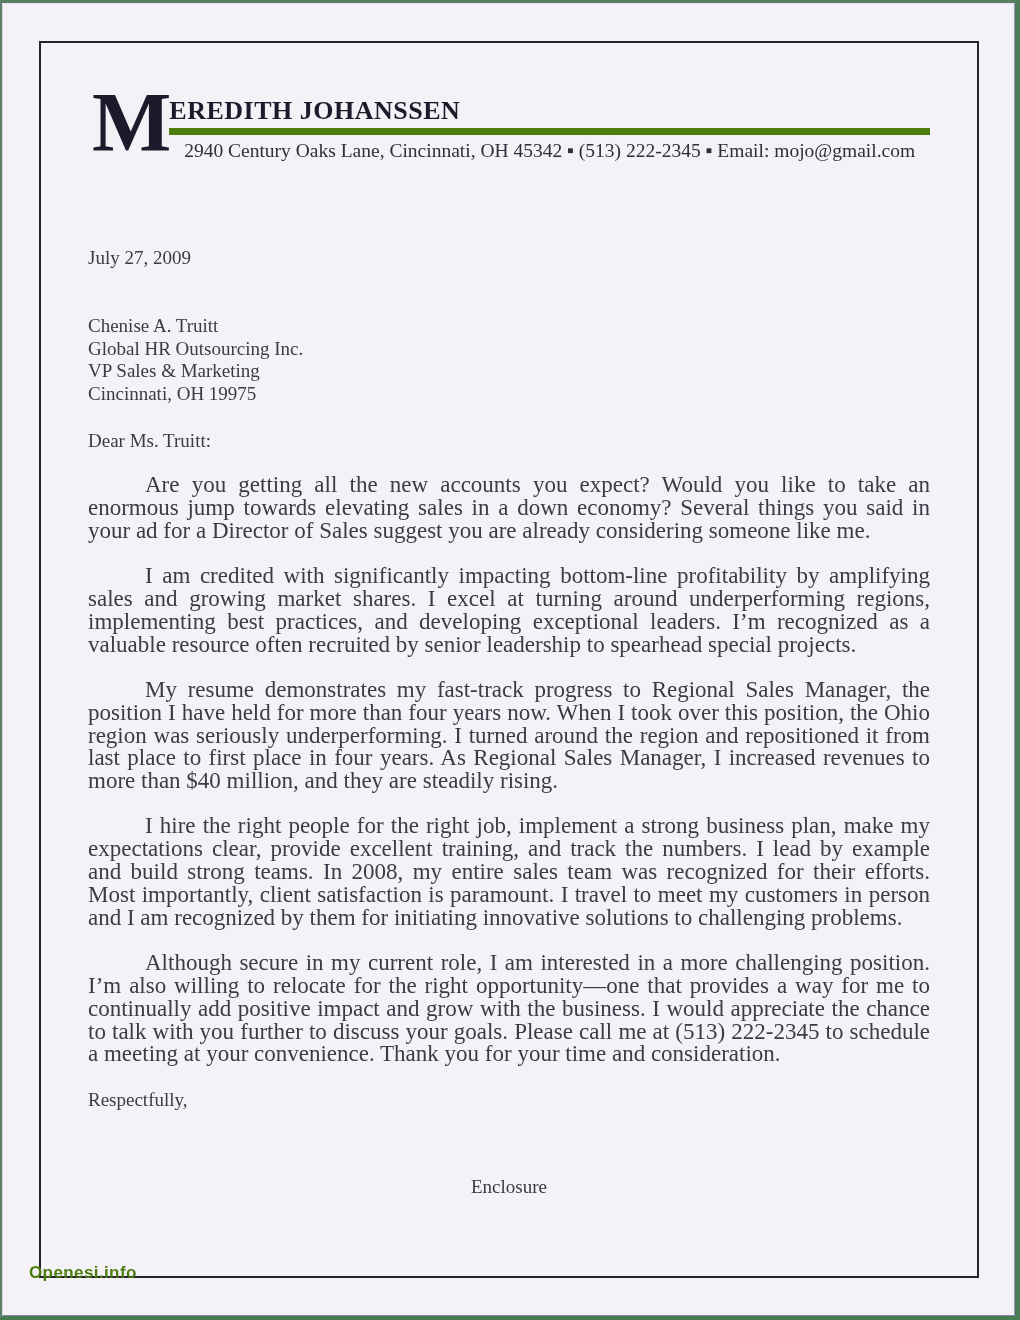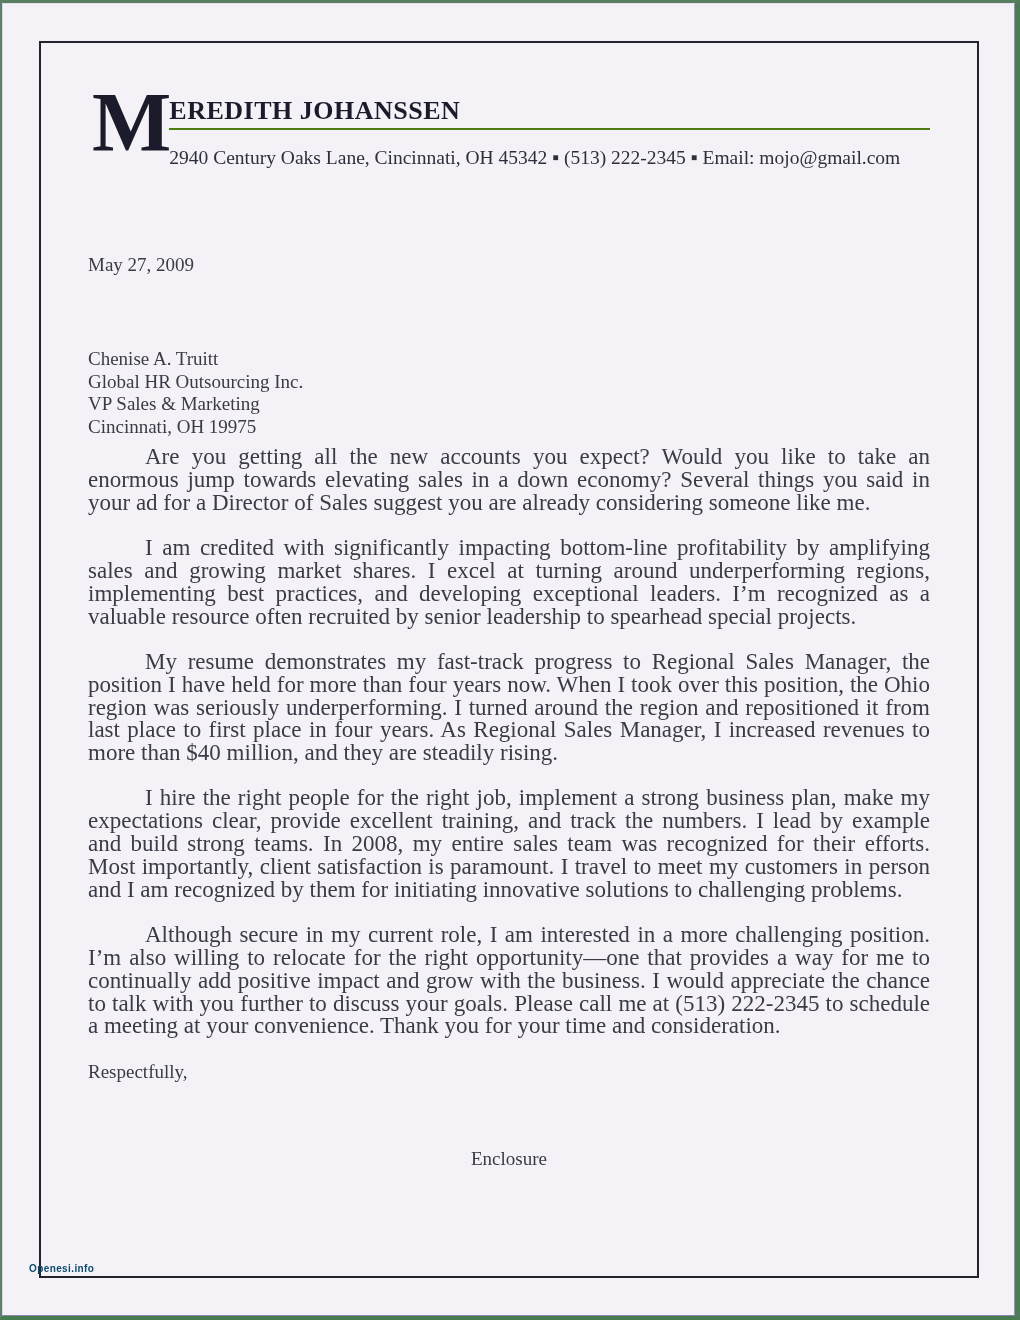--- a/index.html
+++ b/index.html
@@ -41,49 +41,50 @@
   .dropcap {
     font-size: 84px; font-weight: 700; line-height: 0.79;
     color: #1b1b2c; margin-left: 4px; letter-spacing: -2px;
     display: block;
   }
   .lh-main { flex: 1; min-width: 0; }
   .lh-name {
     font-size: 26px; font-weight: 700; letter-spacing: 0.5px;
     color: #1b1b2c; line-height: 1;
     padding: 8px 0 4px 0;
-    border-bottom: 2px solid #4d7c0f;
+    border-bottom: 7px solid #4d7c0f;
   }
   .lh-contact {
     font-size: 19.5px; color: #2e2e3c;
-    padding-top: 16px; line-height: 1.2;
+    padding-top: 4px; line-height: 1.2;
     white-space: nowrap;
+    text-align: center;
   }
 
   
   .date { margin-top: 84px; line-height: 23px; }
-  .recipient { margin-top: 72px; line-height: 22.5px; }
+  .recipient { margin-top: 46px; line-height: 22.5px; }
   .salutation { margin-top: 24px; margin-bottom: 22px; line-height: 23px; }
   p.body {
     font-size: 23px; line-height: 22.9px;
     text-align: justify; text-indent: 57px;
     margin: 8px 0 22px 0;
   }
   .closing   { margin: 4px 0 64px 0; line-height: 23px; }
   .signature { margin: 0 0 22px 0; line-height: 23px; }
   .enclosure { margin: 0; line-height: 23px; text-align: center; }
 
   
   .watermark {
     position: absolute;
     left: 26px; top: 1259px;
     font-family: "Liberation Sans", sans-serif;
-    font-size: 10px; font-weight: 700;
+    font-size: 17px; font-weight: 700;
     letter-spacing: 0.4px;
-    color: #0c4a6e;
+    color: #4d7c0f;
     z-index: 3;
   }
 </style>
 </head>
 <body>
 
 <div class="canvas">
   <div class="mat">
 
     <div class="frame"></div>
@@ -91,29 +92,30 @@
     <div class="content">
 
       <div class="letterhead">
         <span class="dropcap">M</span>
         <div class="lh-main">
           <div class="lh-name">EREDITH JOHANSSEN</div>
           <div class="lh-contact">2940 Century Oaks Lane, Cincinnati, OH 45342 ▪ (513) 222-2345 ▪ Email: mojo@gmail.com</div>
         </div>
       </div>
 
-      <div class="date">May 27, 2009</div>
+      <div class="date">July 27, 2009</div>
 
       <div class="recipient">
         <div>Chenise A. Truitt</div>
         <div>Global HR Outsourcing Inc.</div>
         <div>VP Sales &amp; Marketing</div>
         <div>Cincinnati, OH 19975</div>
       </div>
 
+      <div class="salutation">Dear Ms. Truitt:</div>
 
       <p class="body">Are you getting all the new accounts you expect? Would you like to take an enormous jump towards elevating sales in a down economy? Several things you said in your ad for a Director of Sales suggest you are already considering someone like me.</p>
       <p class="body">I am credited with significantly impacting bottom-line profitability by amplifying sales and growing market shares. I excel at turning around underperforming regions, implementing best practices, and developing exceptional leaders. I’m recognized as a valuable resource often recruited by senior leadership to spearhead special projects.</p>
       <p class="body">My resume demonstrates my fast-track progress to Regional Sales Manager, the position I have held for more than four years now. When I took over this position, the Ohio region was seriously underperforming. I turned around the region and repositioned it from last place to first place in four years. As Regional Sales Manager, I increased revenues to more than $40 million, and they are steadily rising.</p>
       <p class="body">I hire the right people for the right job, implement a strong business plan, make my expectations clear, provide excellent training, and track the numbers. I lead by example and build strong teams. In 2008, my entire sales team was recognized for their efforts. Most importantly, client satisfaction is paramount. I travel to meet my customers in person and I am recognized by them for initiating innovative solutions to challenging problems.</p>
       <p class="body">Although secure in my current role, I am interested in a more challenging position. I’m also willing to relocate for the right opportunity—one that provides a way for me to continually add positive impact and grow with the business. I would appreciate the chance to talk with you further to discuss your goals. Please call me at (513) 222-2345 to schedule a meeting at your convenience. Thank you for your time and consideration.</p>
 
       <div class="closing">Respectfully,</div>
 
 

